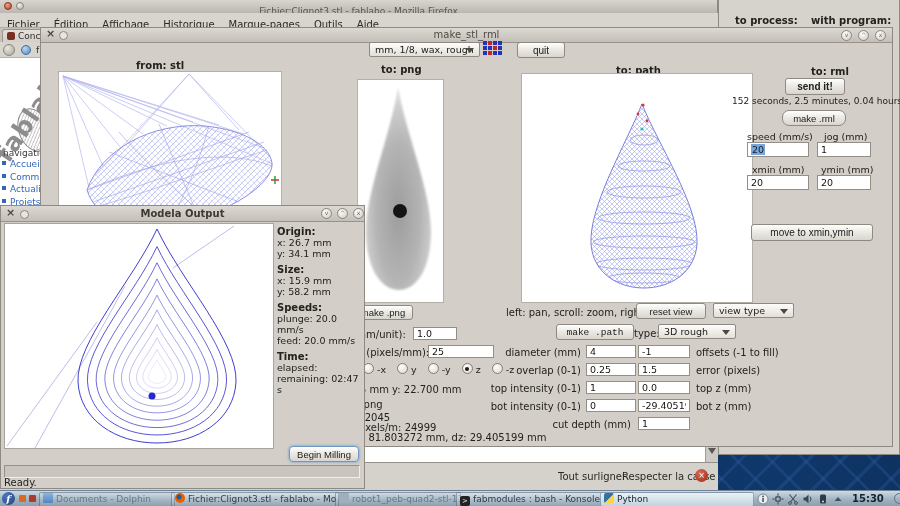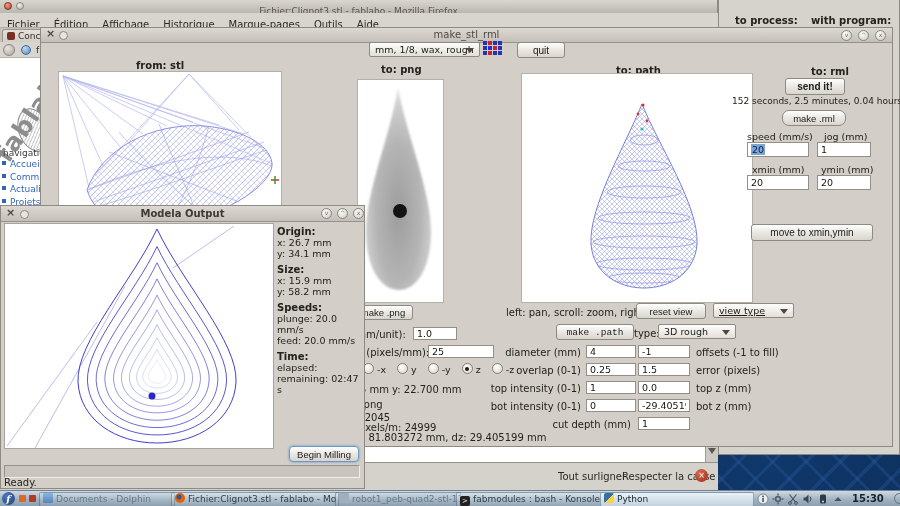--- a/index.html
+++ b/index.html
@@ -222,21 +222,21 @@
       <span><span class="radio"></span><span>-z</span></span>
     </div>
     <div class="lbl" style="left:303px;top:356px;">.045 mm   y: 22.700 mm</div>
     <div class="lbl" style="left:303px;top:371px;">ot3.png</div>
     <div class="lbl" style="left:303px;top:384px;">els: 2045</div>
     <div class="lbl" style="left:306px;top:394px;">y pixels/m: 24999</div>
     <div class="lbl" style="left:303px;top:404px;">, dy: 81.803272 mm, dz: 29.405199 mm</div>
 
     <div class="lbl" style="left:465px;top:279px;">left: pan, scroll: zoom, right: rotate</div>
     <button class="btn" style="left:595px;top:275px;width:70px;height:16px;font-size:9.5px;">reset view</button>
-    <div class="selbox" style="left:672px;top:275px;width:58px;text-decoration:underline;"><span>view type</span></div>
+    <div class="selbox" style="left:672px;top:275px;width:58px;"><span>view type</span></div>
     <button class="btn" style="left:515px;top:296px;width:78px;height:16px;font-size:9.5px;font-family:Liberation Mono, monospace;">make .path</button>
     <div class="lbl" style="left:593px;top:300px;">type:</div>
     <div class="selbox" style="left:617px;top:296px;width:55px;"><span>3D rough</span></div>
 
     <div class="lbl" style="left:440px;top:319px;width:100px;text-align:right;">diameter (mm)</div>
     <input class="tf" style="left: 545px; top: 317px; width: 50px; height: 13px;" value="4">
     <input class="tf" style="left: 597px; top: 317px; width: 52px; height: 13px;" value="-1">
     <div class="lbl" style="left:655px;top:319px;">offsets (-1 to fill)</div>
 
     <div class="lbl" style="left:440px;top:337px;width:100px;text-align:right;">overlap (0-1)</div>

